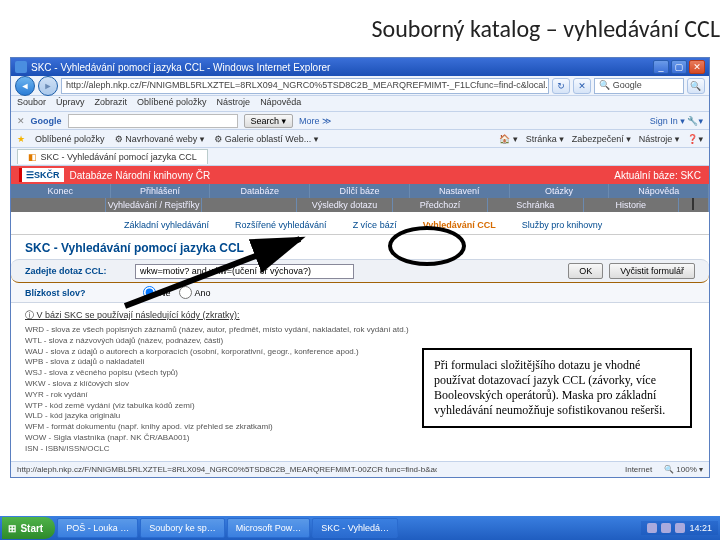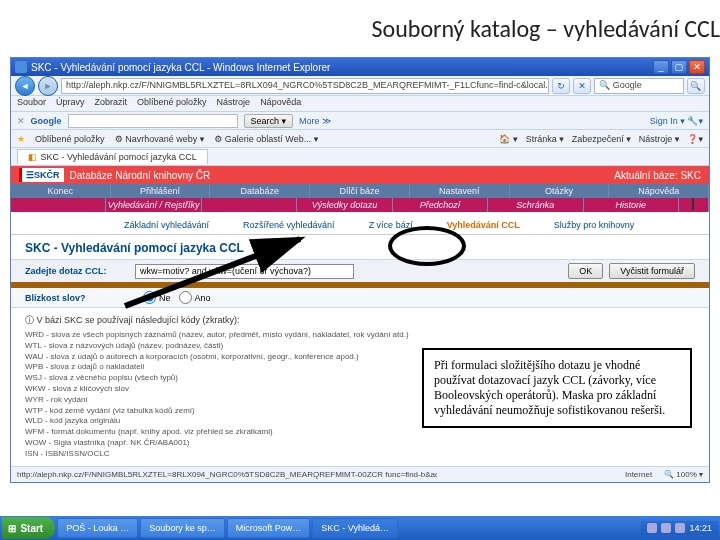--- a/index.html
+++ b/index.html
@@ -22,33 +22,33 @@
   .fav-bar { background:#eef3fb; border-bottom:1px solid #c4d3ea; padding:2px 6px; height:18px; display:flex; align-items:center; gap:10px; font-size:9px; color:#333; }
   .fav-star { color:#f5b301; }
   .right-tools { margin-left:auto; display:flex; gap:8px; color:#333; }
   .tab-bar { background:#eef3fb; border-bottom:1px solid #c4d3ea; padding:2px 6px; height:18px; display:flex; align-items:center; font-size:9px; }
   .tab { background:#fff; border:1px solid #bcc; border-bottom:none; padding:1px 10px; height:15px; display:flex; align-items:center; gap:4px; color:#333; }
   .page { background:#fff; }
   .skc-header { background:#ef4444; color:#fff; display:flex; align-items:center; padding:2px 8px; height:18px; font-size:10px; }
   .skc-logo { background:#fff; color:#004a8f; font-weight:bold; padding:0 4px; margin-right:6px; height:14px; display:flex; align-items:center; font-size:9px; border-left:3px solid #d60000; }
   .skc-nav { background:#5a7aa3; display:flex; font-size:9px; }
   .skc-col { flex:1; text-align:center; padding:2px 0; border-right:1px solid #6b8ab0; color:#eef; }
-  .skc-nav2 { background:#be185d; display:flex; font-size:9px;font-style:italic; }
-  .sub-tabs { background:#fff; border-bottom:1px solid #ccc; display:flex; gap:8px; font-size:9px; padding:4px 20px 0 100px; }
+  .skc-nav2 { background:#737373; display:flex; font-size:9px; }
+  .sub-tabs { background:#fff; border-bottom:1px solid #ccc; display:flex; gap:0; font-size:9px; padding:4px 20px 0 100px; }
   .sub-tab { padding:3px 12px; color:#004a8f; border:1px solid transparent; }
   .sub-tab.active { color:#d66b00; font-weight:bold; }
   .page-h { font-size:12px; font-weight:bold; color:#004a8f; padding:6px 14px 4px; }
-  .form-row { display:flex; align-items:center; padding:3px 14px; background:#eef1f6; border-top:1px solid #cdd6e4; border-bottom:6px solid #a16207; font-size:9px; }
+  .form-row { display:flex; align-items:center; padding:3px 14px; background:#eef1f6; border-top:1px solid #cdd6e4; border-bottom:1px solid #a16207; font-size:9px;border-radius:8px; }
   .form-row label { width:110px; font-weight:bold; color:#004a8f; }
   .ccl-input { flex:1; max-width:280px; height:15px; border:1px solid #889; padding:1px 4px; font-size:9px; background:#fff; }
   .form-btn { margin-left:6px; height:16px; padding:0 10px; background:linear-gradient(#f8f8f8,#ddd); border:1px solid #888; border-radius:2px; font-size:9px; }
   .form-row2 { display:flex; align-items:center; padding:3px 14px; font-size:9px; background:#f5f7fb; border-bottom:1px solid #cdd6e4; }
   .form-row2 .lbl { width:110px; font-weight:bold; color:#004a8f; }
   .radio { margin:0 3px 0 8px; }
-  .codes-intro { padding:6px 14px 3px; font-size:9px; color:#333; }
+  .codes-intro { padding:6px 14px 3px; font-size:9px; color:#333;text-decoration:underline; }
   .codes { padding:0 14px 6px; font-size:8px; color:#555; line-height:1.35; }
   .codes div { white-space:nowrap; overflow:hidden; text-overflow:ellipsis; }
   .callout { position:absolute; right:28px; top:348px; width:270px; background:#fff; border:2px solid #000; padding:8px 10px; font-family:"Times New Roman",serif; font-size:12px; line-height:1.25; color:#000; }
   .arrow { position:absolute; left:115px; top:231px; width:200px; height:80px; pointer-events:none; }
   .oval { position:absolute; left:388px; top:226px; width:78px; height:40px; border:4px solid #000; border-radius:50%; pointer-events:none; }
   .statusbar { background:#eef3fb; border-top:1px solid #c4d3ea; display:flex; align-items:center; padding:2px 6px; height:16px; font-size:8px; color:#444; }
   .statusbar .sp { flex:1; }
   .taskbar { background:linear-gradient(#3a7fe0,#1f5dc0); height:24px; display:flex; align-items:center; padding:0 2px; gap:2px; position:absolute; bottom:0; left:0; right:0; }
   .start { background:linear-gradient(#4fb34a,#2e8a2a); color:#fff; height:22px; padding:0 12px 0 6px; display:flex; align-items:center; gap:4px; border-radius:0 10px 10px 0; font-size:10px; font-weight:bold; }
   .task-btn { background:linear-gradient(#5a99e8,#3a7fe0); color:#fff; height:20px; padding:0 8px; display:flex; align-items:center; font-size:9px; border:1px solid #2a6bcf; border-radius:2px; max-width:100px; overflow:hidden; white-space:nowrap; }

